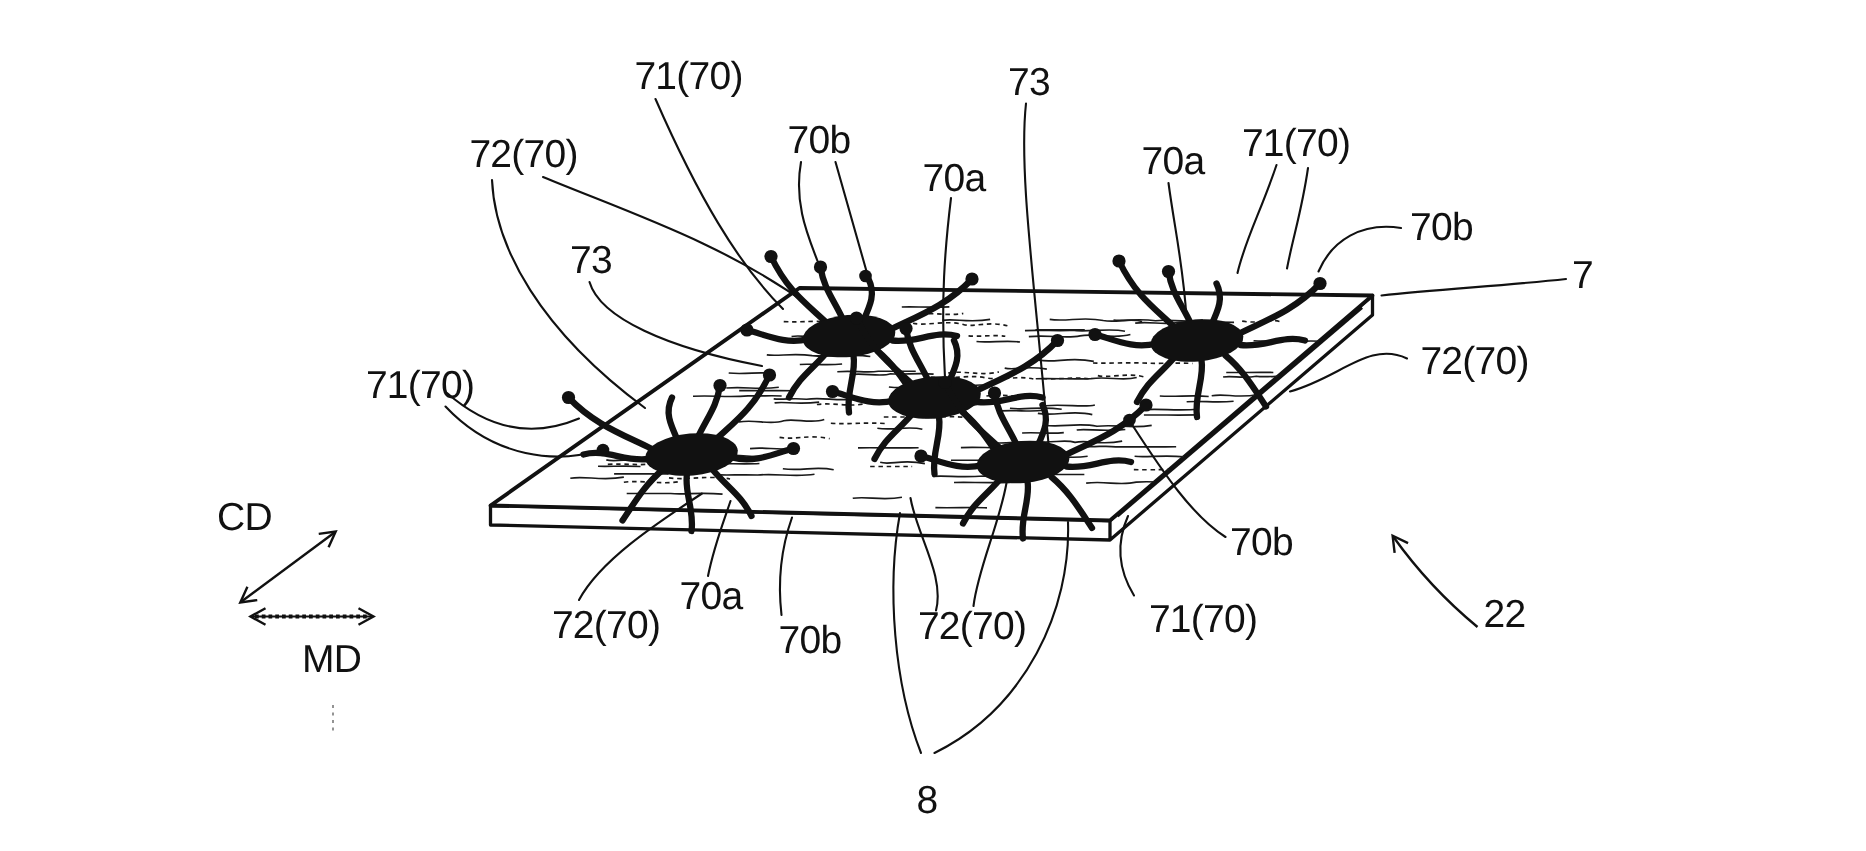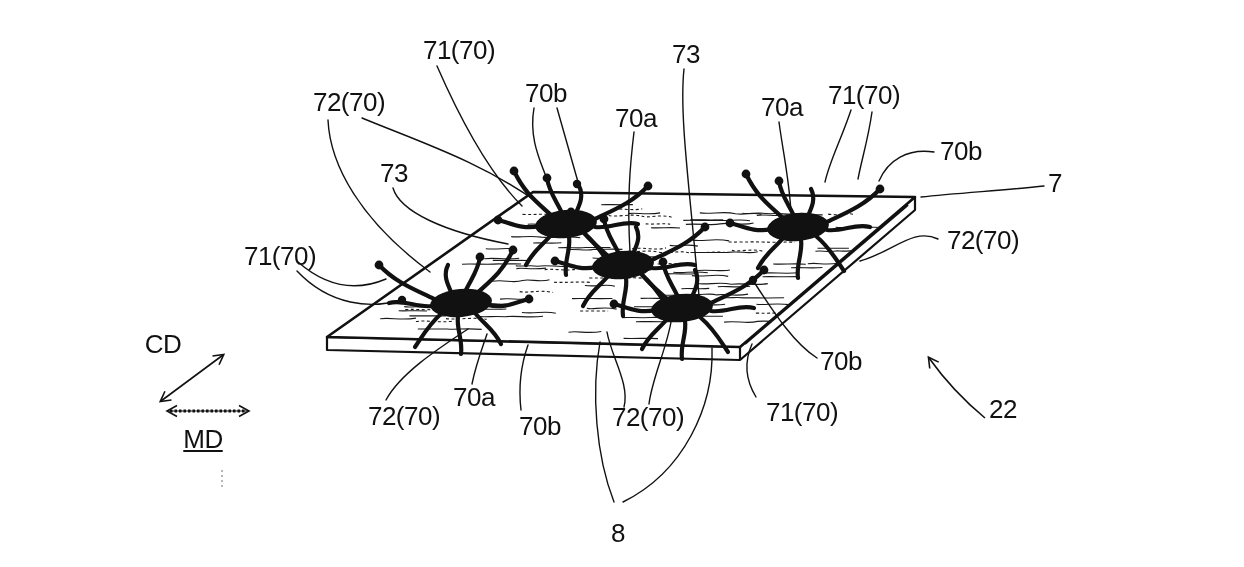--- a/index.html
+++ b/index.html
@@ -266,21 +266,21 @@
       <div class="ref-label" style="left: 546px; top: 93px;">70b</div>
       <div class="ref-label" style="left: 636px; top: 118px;">70a</div>
       <div class="ref-label" style="left: 686px; top: 54px;">73</div>
       <div class="ref-label" style="left: 782px; top: 107px;">70a</div>
       <div class="ref-label" style="left: 864px; top: 95px;">71(70)</div>
       <div class="ref-label" style="left: 961px; top: 151px;">70b</div>
       <div class="ref-label" style="left: 1055px; top: 183px;">7</div>
       <div class="ref-label" style="left: 983px; top: 240px;">72(70)</div>
       <div class="ref-label" style="left: 280px; top: 256px;">71(70)</div>
       <div class="ref-label" style="left: 163px; top: 344px;">CD</div>
-      <div class="ref-label" style="left: 203px; top: 439px; text-decoration: underline;">MD</div>
+      <div class="ref-label" style="left: 221px; top: 439px;">MD</div>
       <div class="ref-label" style="left: 404px; top: 416px;">72(70)</div>
       <div class="ref-label" style="left: 474px; top: 397px;">70a</div>
       <div class="ref-label" style="left: 540px; top: 426px;">70b</div>
       <div class="ref-label" style="left: 648px; top: 417px;">72(70)</div>
       <div class="ref-label" style="left: 841px; top: 361px;">70b</div>
       <div class="ref-label" style="left: 802px; top: 412px;">71(70)</div>
       <div class="ref-label" style="left: 618px; top: 533px;">8</div>
       <div class="ref-label" style="left: 1003px; top: 409px;">22</div>
     </div>
 </div>

